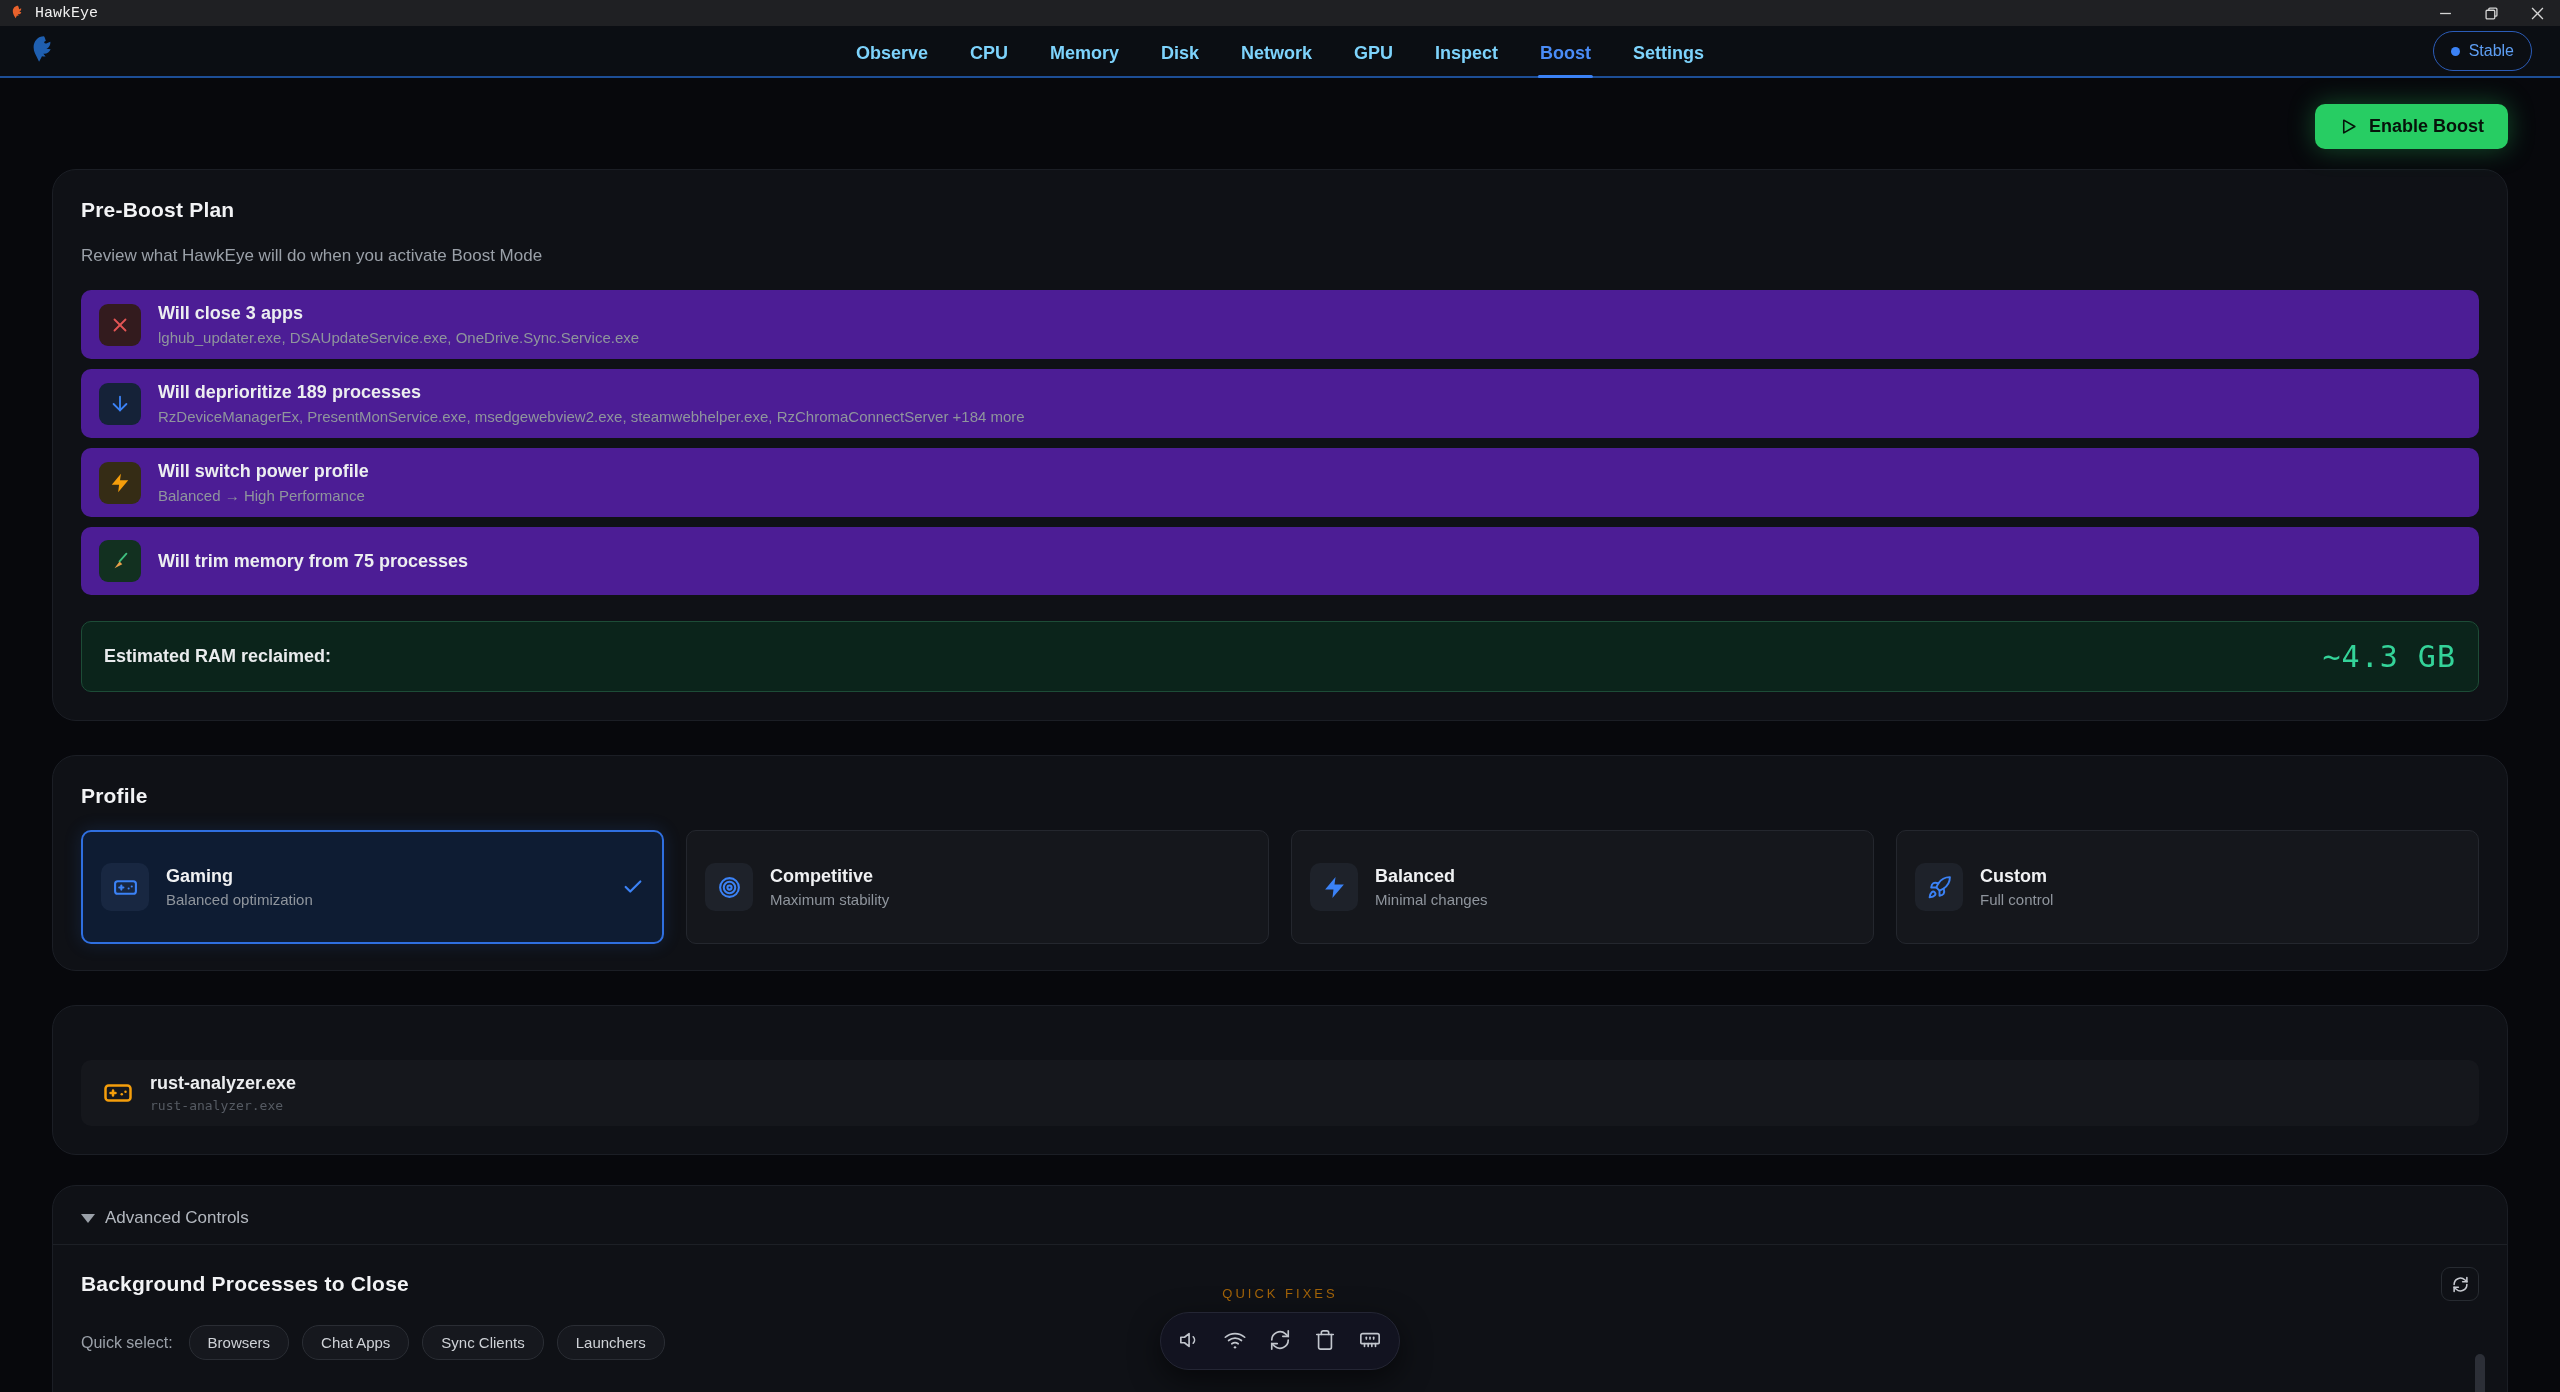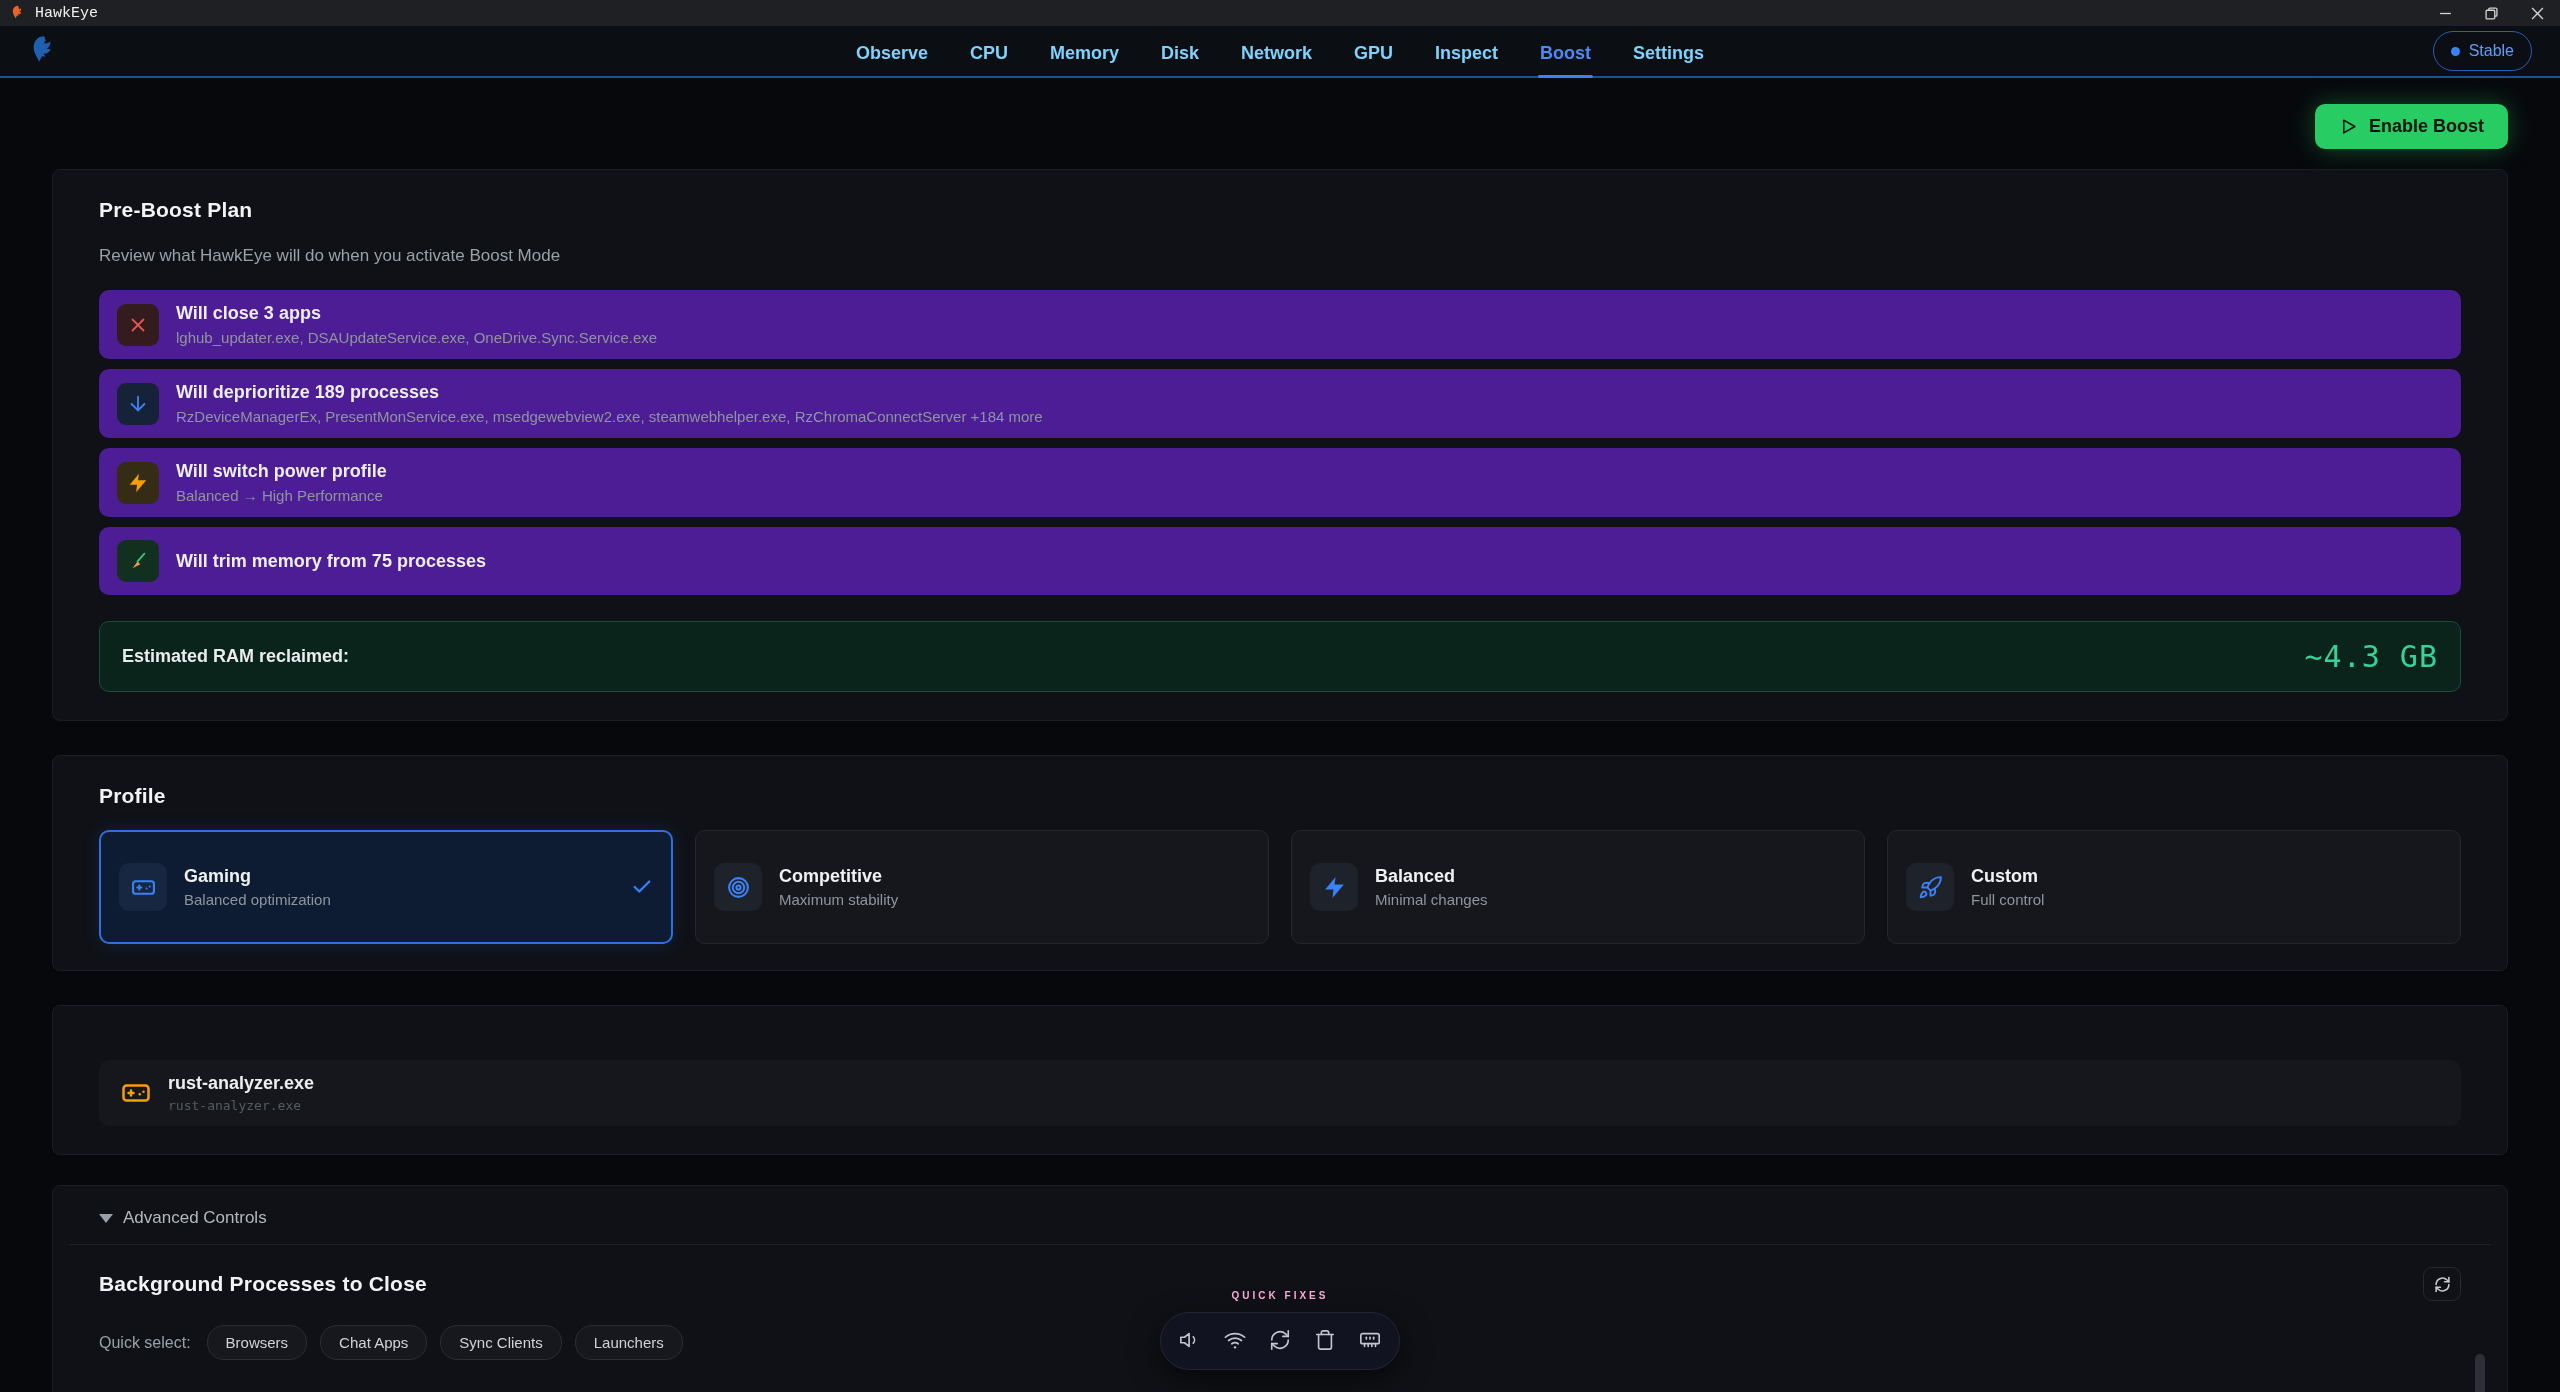--- a/index.html
+++ b/index.html
@@ -48,22 +48,22 @@
   .toolbar-row { display:flex; justify-content:flex-end; margin-top:26px; }
   .boost-btn {
     display:flex; align-items:center; gap:11px; background:#27cd63; color:#06130a;
     border:none; border-radius:10px; height:45px; padding:0 24px;
     font-size:18px; font-weight:bold; font-family:"Liberation Sans",sans-serif;
     box-shadow:0 0 26px rgba(39,205,99,.35); cursor:pointer;
   }
   .boost-btn svg { width:19px; height:19px; }
 
   .section-card {
-    background:#0f1116; border:1px solid #1b1e25; border-radius:8px;
-    padding:28px 46px; margin-top:20px;
+    background:#0f1116; border:1px solid #1b1e25; border-radius:24px;
+    padding:28px 28px; margin-top:20px;
   }
   h2.sec-title { font-size:21px; font-weight:bold; color:#f2f3f5; letter-spacing:.2px; }
   .sec-sub { font-size:17px; color:#9aa0a8; margin-top:24px; }
 
   
   .plan-list { margin-top:24px; display:flex; flex-direction:column; gap:10px; }
   .plan-item {
     background:#4c1d95; border-radius:10px; padding:13px 18px;
     display:flex; align-items:center;
   }
@@ -139,21 +139,21 @@
     background:#16181e; border:1px solid #2a2d34; border-radius:17px; padding:8px 18px;
     color:#cfd2d7; font-size:15px; font-family:"Liberation Sans",sans-serif; cursor:pointer;
   }
   .list-scrollbar {
     position:absolute; right:22px; top:168px; width:10px; height:120px;
     background:#2c2f37; border-radius:5px;
   }
 
   
   .dock-wrap { position:fixed; left:50%; transform:translateX(-50%); bottom:22px; text-align:center; z-index:10; }
-  .dock-label { font-size:10px; font-weight:bold; letter-spacing:3px; color:#f9a8d4; margin-bottom:11px; }
+  .dock-label { font-size:13px; font-weight:normal; letter-spacing:3px; color:#a16207; margin-bottom:11px; }
   .dock {
     width:240px; height:58px; background:#121320; border:1px solid #242634; border-radius:29px;
     display:flex; align-items:center; justify-content:center; gap:21px;
     box-shadow:0 10px 30px rgba(0,0,0,.55);
   }
   .dock-btn { width:24px; height:24px; color:#c2c6cd; background:none; border:none; cursor:pointer; padding:0; }
   .dock-btn svg { width:22px; height:22px; }
 </style>
 </head>
 <body>

